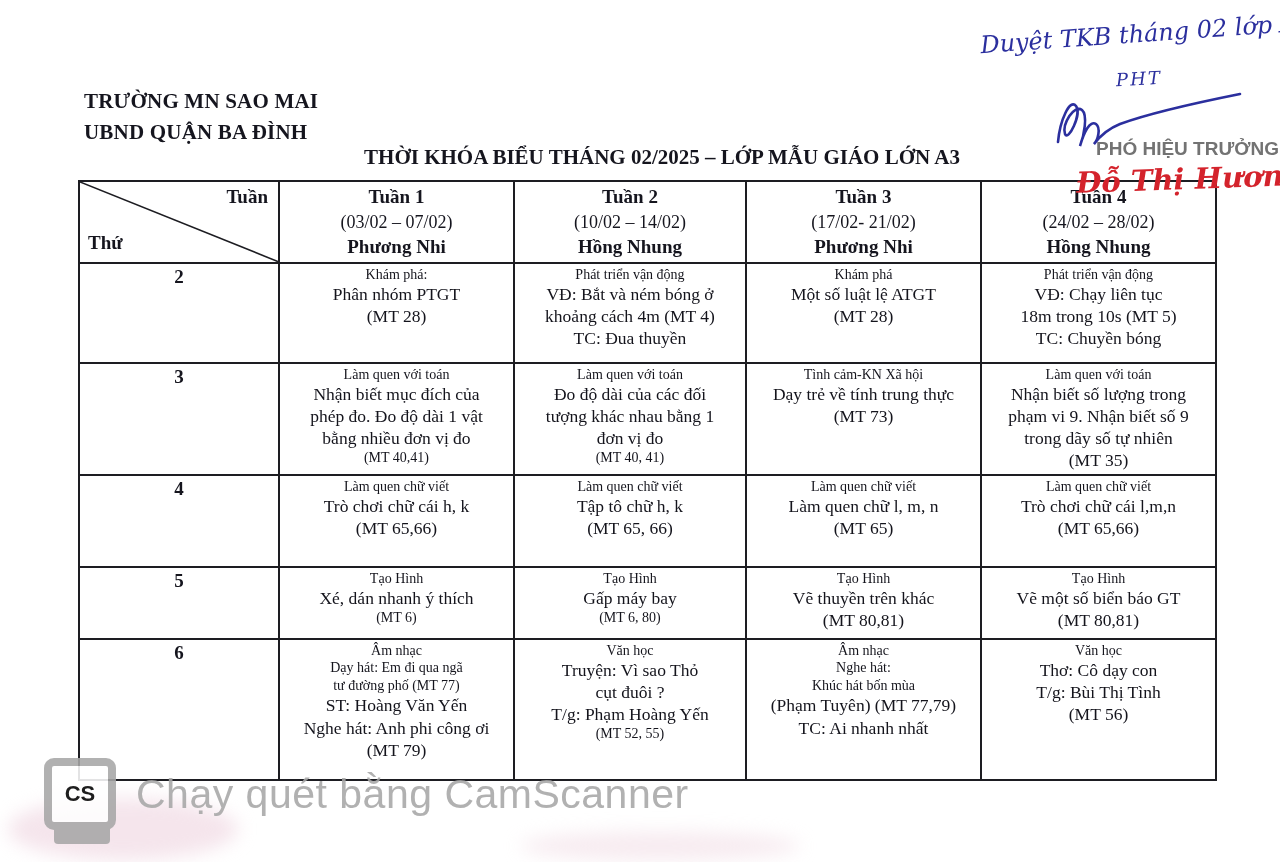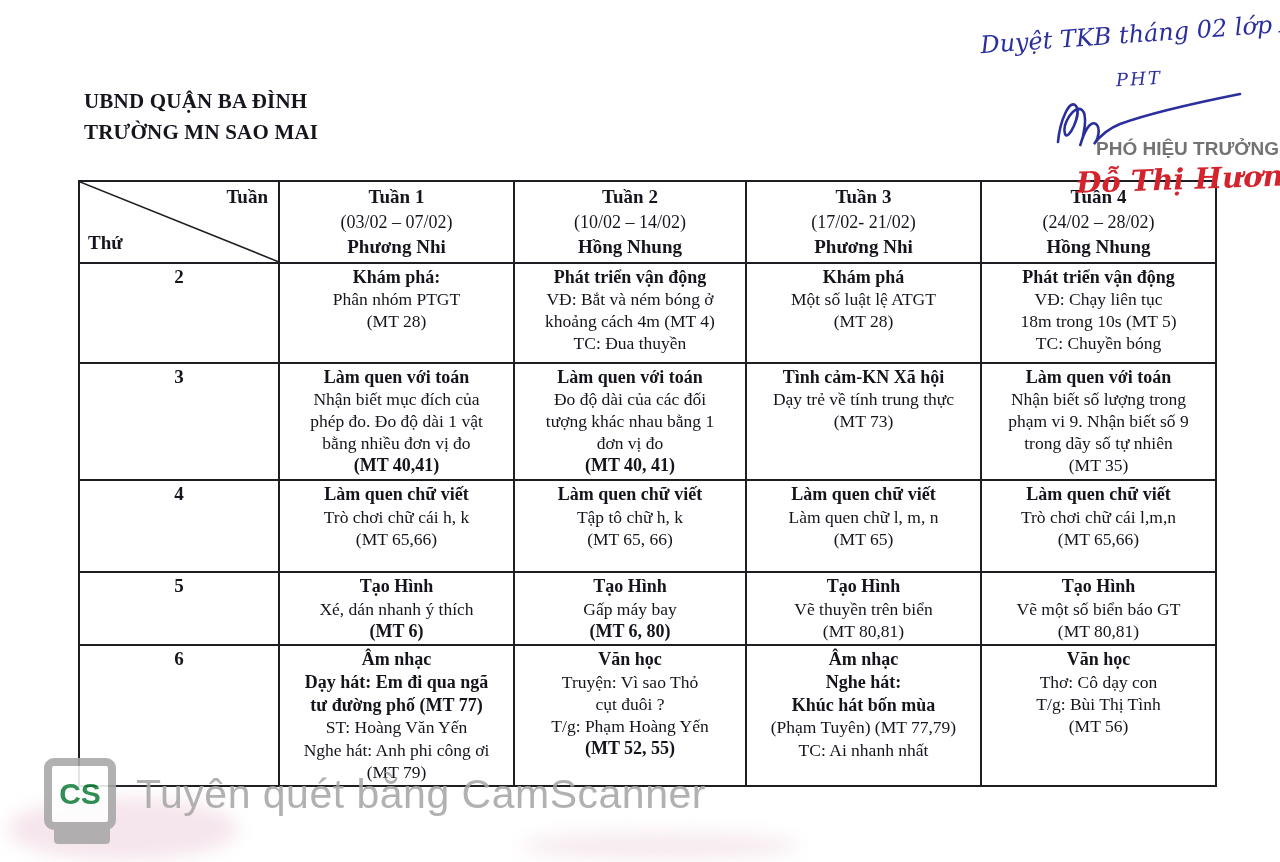--- a/index.html
+++ b/index.html
@@ -25,43 +25,44 @@
   .tt td{border:2px solid #1d1d22;vertical-align:top;text-align:center;padding:2px 4px;overflow:hidden;}
   .tt .corner{position:relative;}
   .tt .corner svg{position:absolute;left:0;top:0;width:100%;height:100%;}
   .corner .top-label{position:absolute;top:4px;right:10px;font-weight:bold;font-size:19px;}
   .corner .bottom-label{position:absolute;bottom:8px;left:8px;font-weight:bold;font-size:19px;}
   .wk div{line-height:1.35;}
   .wk .l1,.wk .l3{font-weight:bold;font-size:19px;}
   .wk .l2{font-size:18px;}
   .day-cell{font-weight:bold;font-size:19px;padding-top:5px;}
   .cell .lines div{font-size:17.5px;line-height:1.26;color:#14141c;}
-  .cell .lines div.b{font-weight:bold;font-size:18px;}
+  .cell .lines div.b{font-weight:normal;font-size:14px;}
   
   .wm{position:absolute;left:44px;top:758px;display:flex;align-items:center;gap:20px;z-index:10;opacity:.88;}
   .cs-box{position:relative;width:56px;height:56px;border:8px solid #a7a7a7;border-radius:10px;background:#fff;
     display:flex;align-items:center;justify-content:center;}
-  .cs-box span{font-family:"Liberation Sans",sans-serif;font-weight:bold;font-size:30px;color:#15803d;}
+  .cs-box span{font-family:"Liberation Sans",sans-serif;font-weight:bold;font-size:22px;color:#000000;}
   .cs-tab{position:absolute;left:2px;bottom:-22px;width:56px;height:22px;background:#a7a7a7;border-radius:4px;}
   .wm-text{font-family:"Liberation Sans",sans-serif;font-size:41px;color:#a7a7a7;letter-spacing:.5px;}
   
   .smudge{position:absolute;border-radius:50%;filter:blur(9px);pointer-events:none;}
   .sm1{left:8px;top:798px;width:230px;height:62px;background:rgba(236,208,221,.55);}
   .sm2{left:520px;top:832px;width:280px;height:28px;background:rgba(240,216,226,.5);}
 </style>
 </head>
 <body>
 
 <div class="scan">
 
   <div class="org">
+    <div>TRƯỜNG MN SAO MAI</div>
     <div>UBND QUẬN BA ĐÌNH</div>
-    <div>TRƯỜNG MN SAO MAI</div>
   </div>
 
+  <div class="title">THỜI KHÓA BIỂU THÁNG 02/2025 – LỚP MẪU GIÁO LỚN A3</div>
 
   <div class="hand-note">Duyệt TKB tháng 02 lớp A3</div>
   <div class="hand-pht">PHT</div>
   <div class="sig">
     <svg width="210" height="80" viewBox="0 0 210 80">
       <path d="M18,62 C20,40 30,18 36,26 C42,34 28,62 25,54 C22,44 34,24 42,30 C48,35 44,56 40,66 C44,52 50,40 56,44 C61,48 58,60 54,64 C60,56 70,48 80,44 C110,33 160,22 200,14" fill="none" stroke="#2b2f9e" stroke-width="2.6" stroke-linecap="round"></path>
     </svg>
   </div>
   <div class="red-title">PHÓ HIỆU TRƯỞNG</div>
   <div class="red-name">Đỗ Thị Hương Giang</div>
@@ -221,21 +222,21 @@
       <td class="cell">
             <div class="lines">
               <div class="b">Tạo Hình</div>
               <div>Gấp máy bay</div>
               <div class="b">(MT 6, 80)</div>
             </div>
           </td>
       <td class="cell">
             <div class="lines">
               <div class="b">Tạo Hình</div>
-              <div>Vẽ thuyền trên biển</div>
+              <div>Vẽ thuyền trên khác</div>
               <div>(MT 80,81)</div>
             </div>
           </td>
       <td class="cell">
             <div class="lines">
               <div class="b">Tạo Hình</div>
               <div>Vẽ một số biển báo GT</div>
               <div>(MT 80,81)</div>
             </div>
           </td>
@@ -284,16 +285,16 @@
     </table>
 
   <div class="smudge sm1"></div>
   <div class="smudge sm2"></div>
 
   <div class="wm">
     <div class="cs-box">
       <span>CS</span>
       <div class="cs-tab"></div>
     </div>
-    <div class="wm-text">Tuyên quét bằng CamScanner</div>
+    <div class="wm-text">Chạy quét bằng CamScanner</div>
   </div>
 
 </div>
 
 </body></html>

